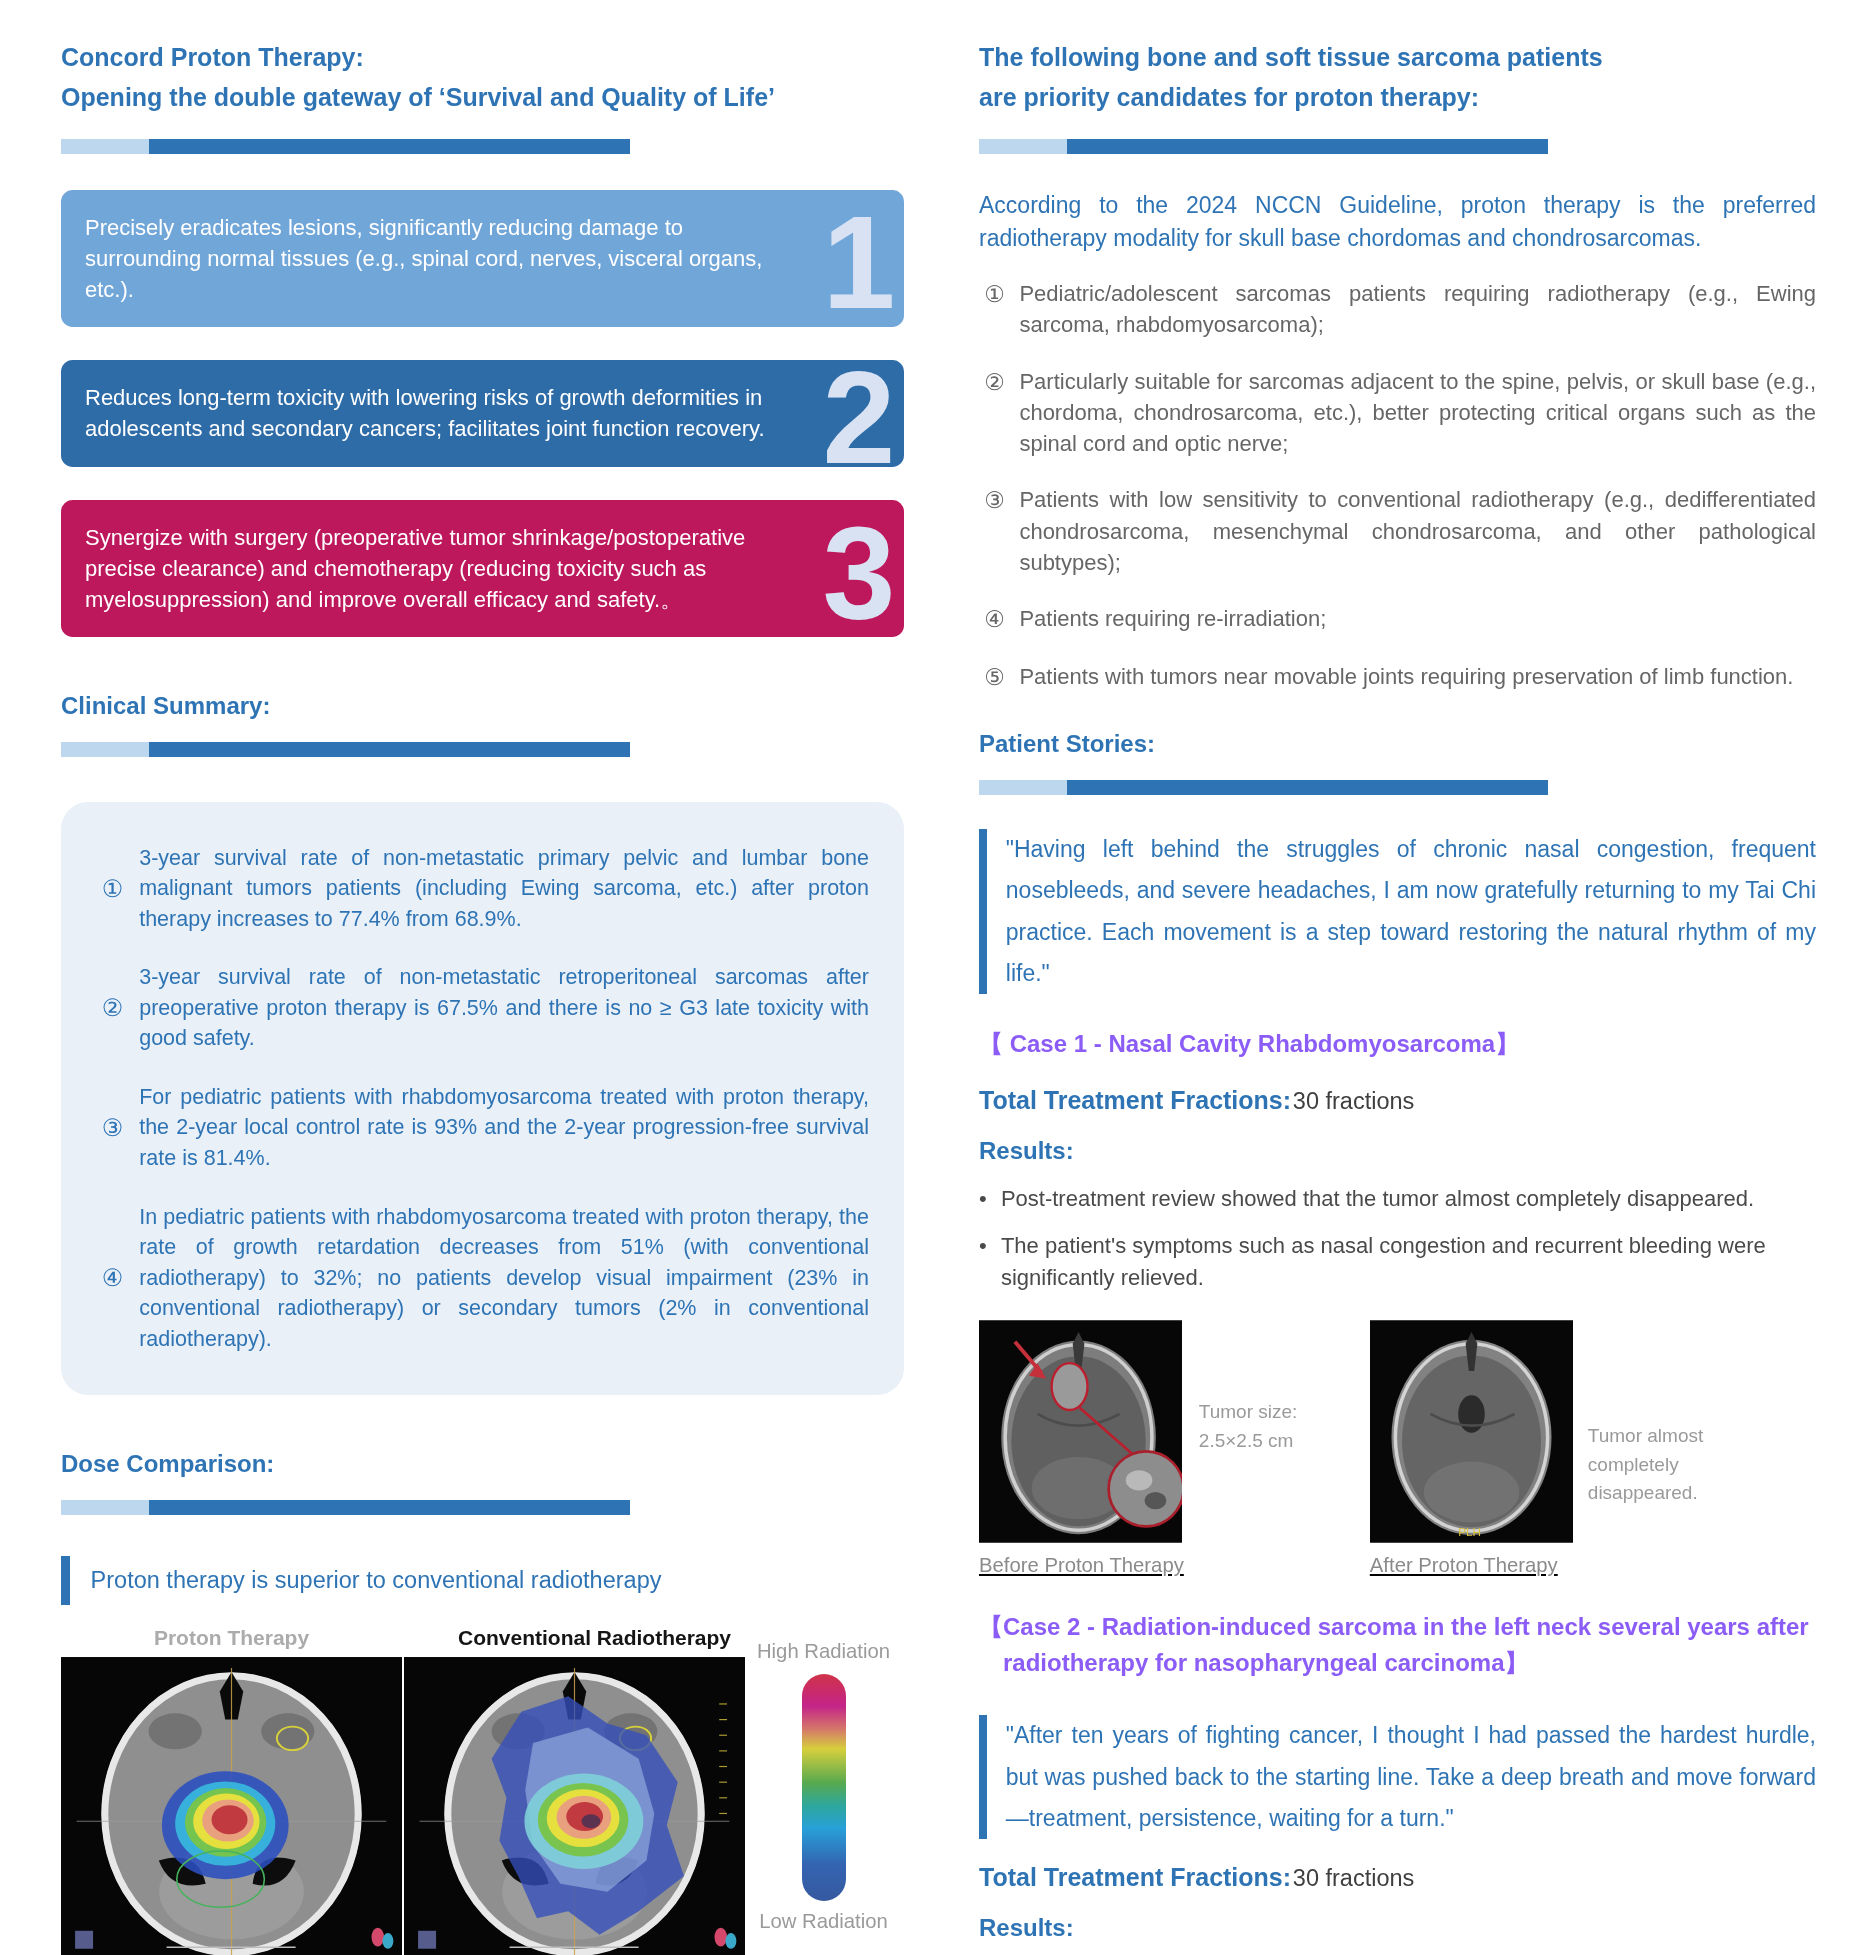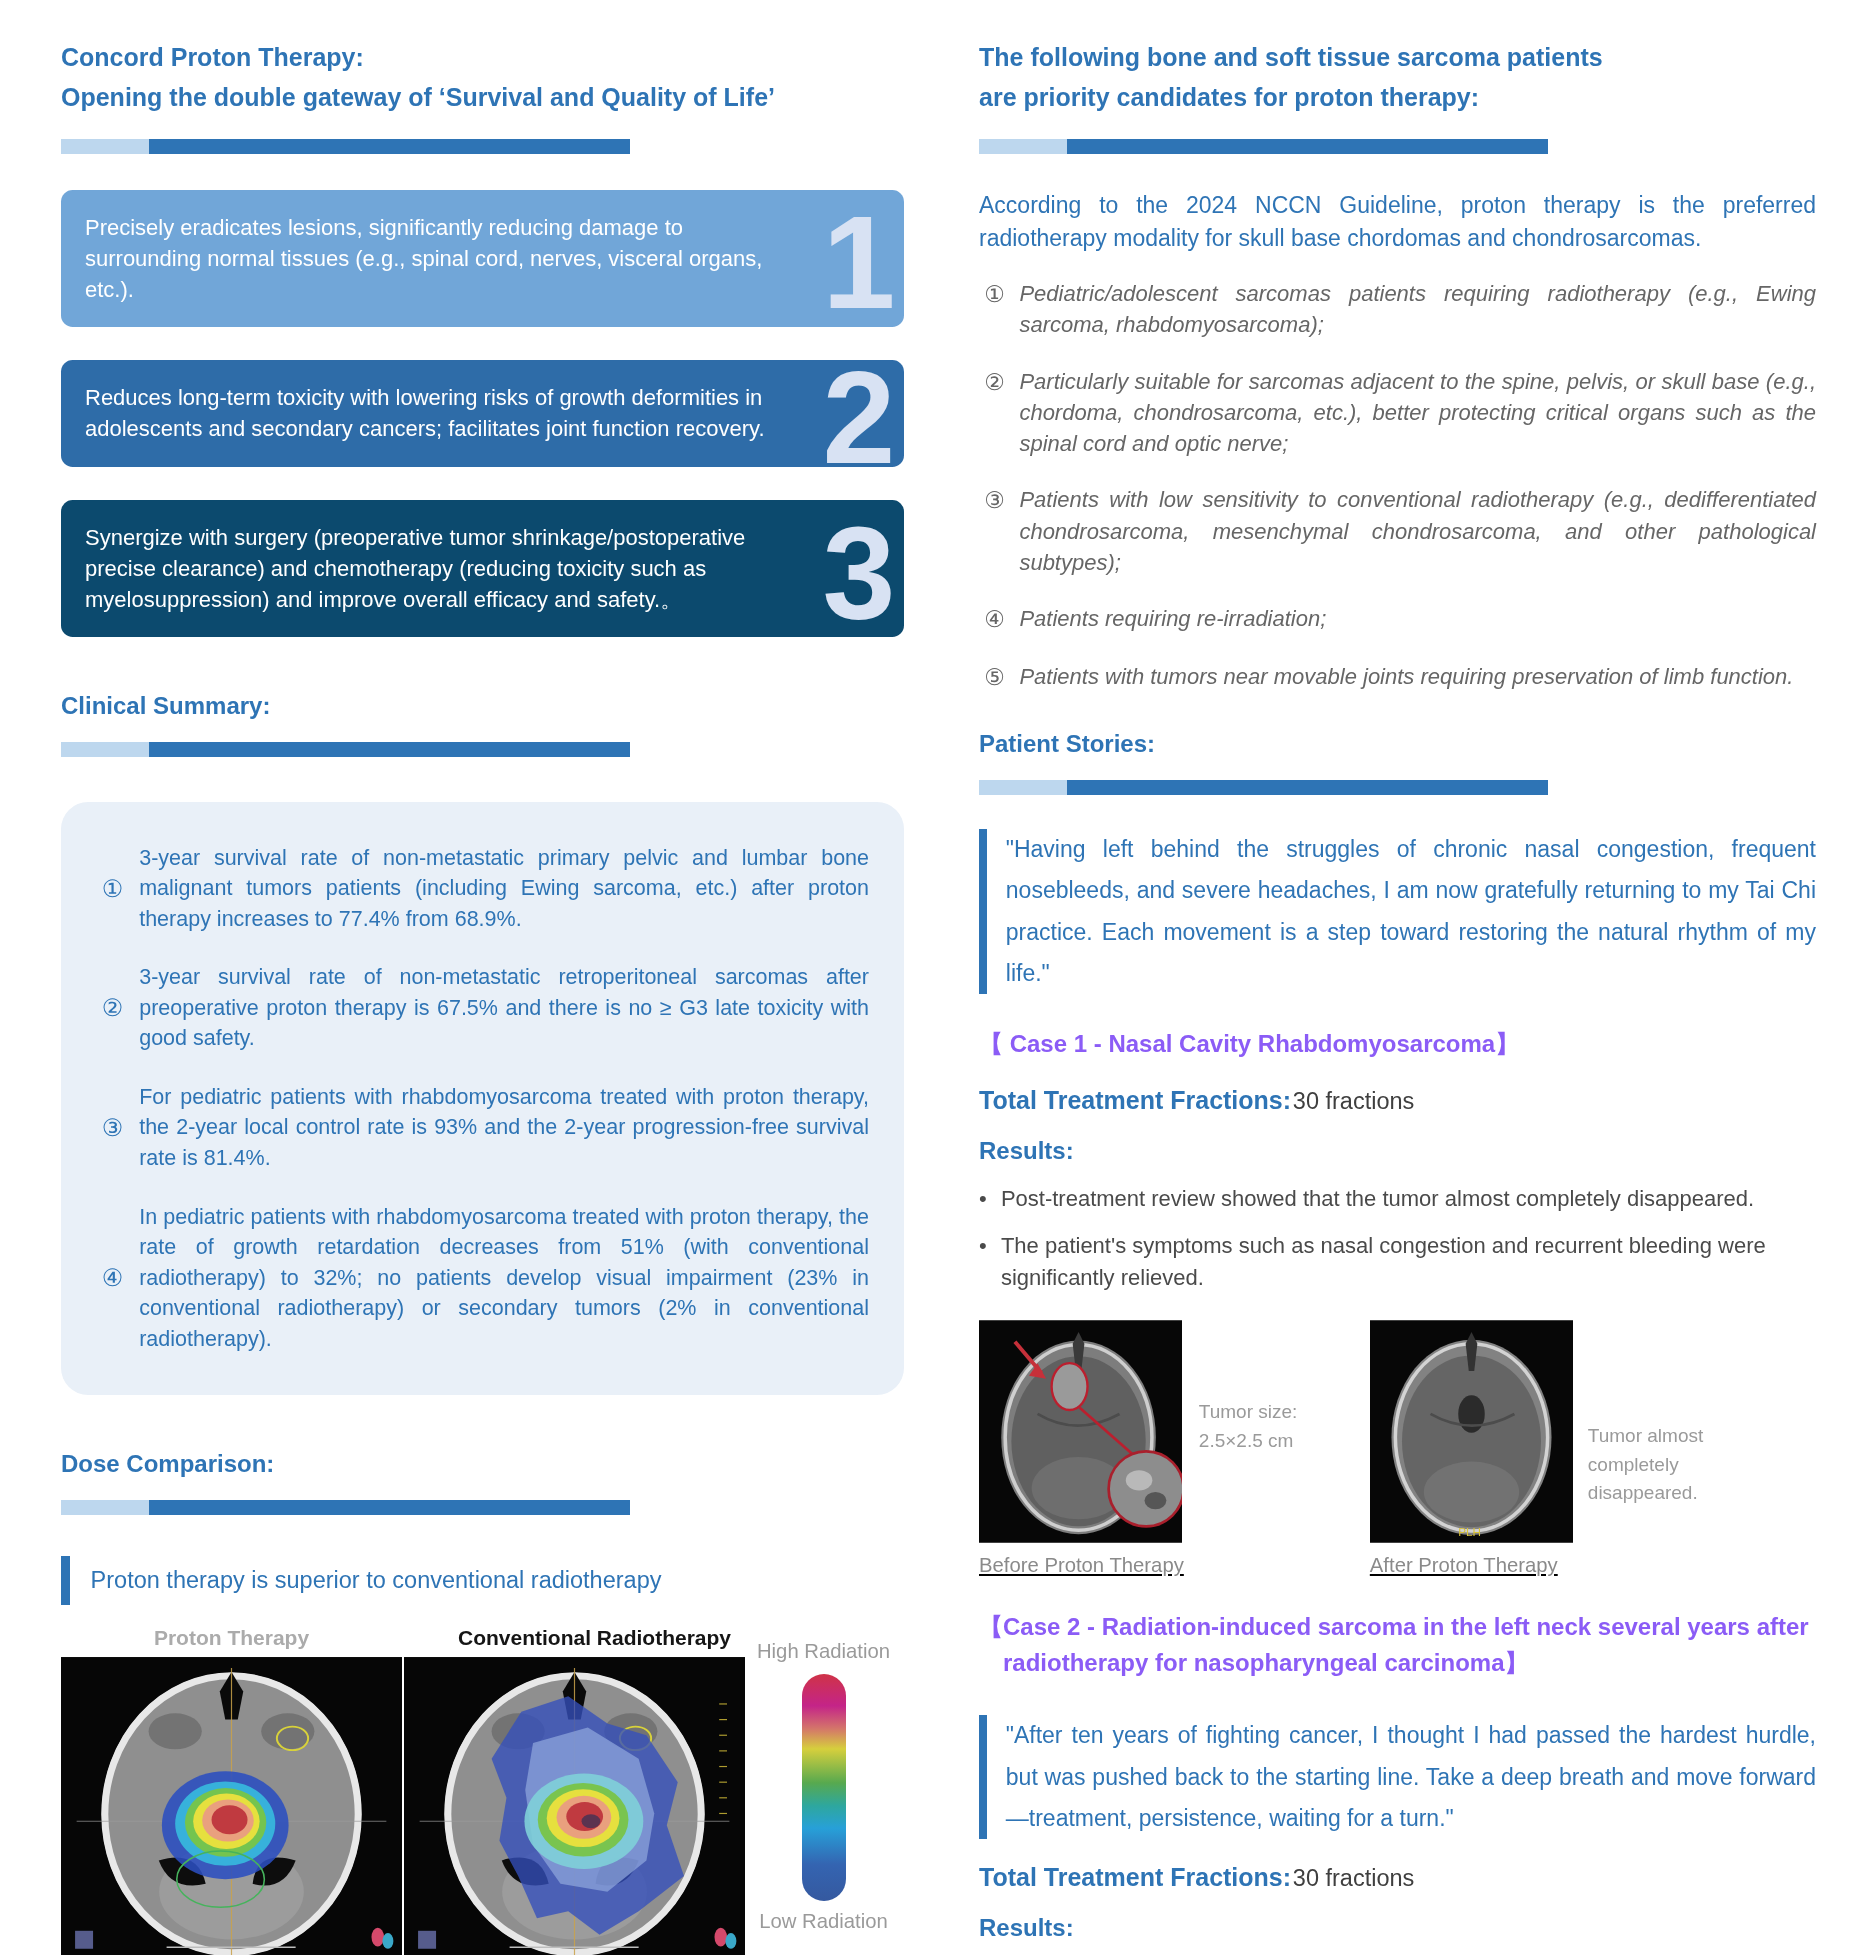--- a/index.html
+++ b/index.html
@@ -16,21 +16,21 @@
   .sec-heading { font-size:24px; font-weight:bold; color:#2E74B5; margin:55px 0 0 0; }
 
   
   .benefits { margin-top:36px; display:flex; flex-direction:column; gap:33px; }
   .benefit { position:relative; border-radius:11.7px; color:#fff; padding:22px 129px 22px 24px;
              font-size:22px; line-height:1.42; overflow:hidden; min-height:84px; box-sizing:border-box; }
   .benefit .big-num { position:absolute; right:8.6px; top:50%; transform:translateY(-46%);
                       font-size:131px; font-weight:bold; color:#D8E2F3; line-height:0.85; }
   .b1 { background:#71A6D8; }
   .b2 { background:#2E6CA8; }
-  .b3 { background:#0c4a6e; }
+  .b3 { background:#be185d; }
 
   
   .summary-box { margin-top:45px; background:#E9F0F8; border-radius:27px; padding:41px 35px;
                  display:flex; flex-direction:column; gap:28px; }
   .s-item { display:flex; gap:10.2px; align-items:center; color:#2E74B5; font-size:21.5px;
             line-height:1.42; text-align:justify; }
   .s-item .badge { flex:0 0 33px; font-size:24px; text-align:center; }
   .s-item p { margin:0; flex:1; }
 
   
@@ -48,21 +48,21 @@
   .legend .capsule { width:44px; height:227px; border-radius:391px; margin:11.7px 0 8.6px 0;
      background:linear-gradient(180deg,#CF3347 0%,#C42488 14%,#D4756A 24%,#D6CF3D 33%,
                 #57A94F 48%,#2EA79E 58%,#27A0D8 68%,#3464B1 84%,#35599F 100%); }
 
   
   .intro { margin:35px 0 0 0; color:#2E74B5; font-size:23px; line-height:1.45; text-align:justify; }
   .candidates { margin-top:23px; display:flex; flex-direction:column; gap:25px; }
   .c-item { display:flex; gap:9.4px; align-items:flex-start; color:#666666; font-size:22px;
             line-height:1.42; text-align:justify; }
   .c-item .badge { flex:0 0 31px; font-size:23px; text-align:center; }
-  .c-item p { margin:0; flex:1;font-style:italic; }
+  .c-item p { margin:0; flex:1; }
 
   .quote { display:flex; gap:19px; margin-top:34px; }
   .quote .qbar { flex:0 0 7.8px; background:#2E74B5; }
   .quote p { margin:0; color:#2E74B5; font-size:23px; line-height:1.8; text-align:justify; }
 
   .case-title { margin-top:32px; color:#8b5cf6; font-weight:bold; font-size:24px; line-height:1.5;
                 padding-left:24px; text-indent:-24px; }
   .fractions { margin-top:24px; }
   .fractions .lbl { color:#2E74B5; font-weight:bold; font-size:25px; }
   .fractions .val { color:#3f3f3f; font-size:23.5px; }

